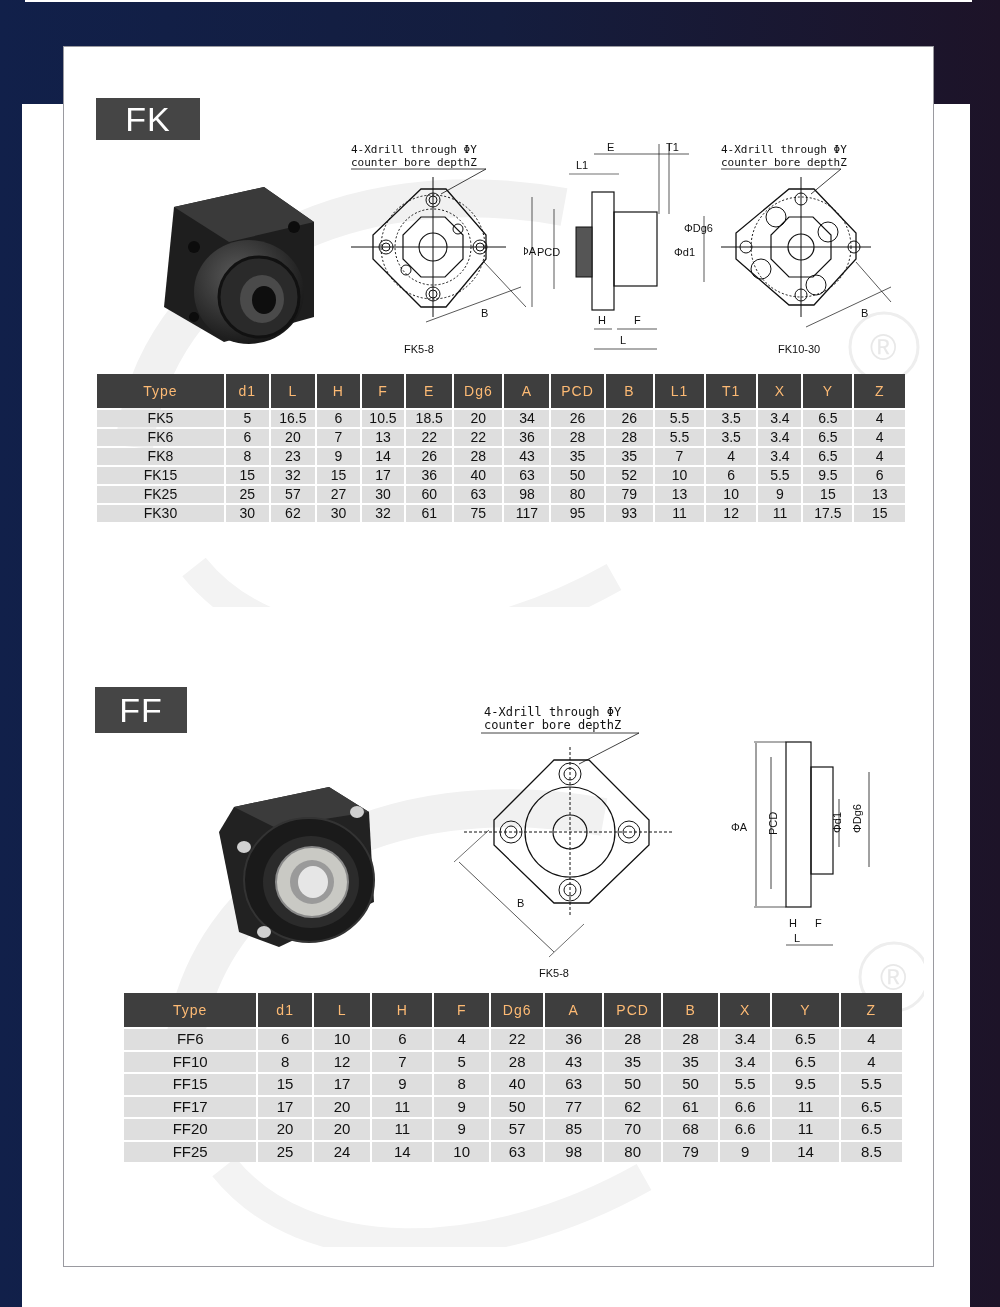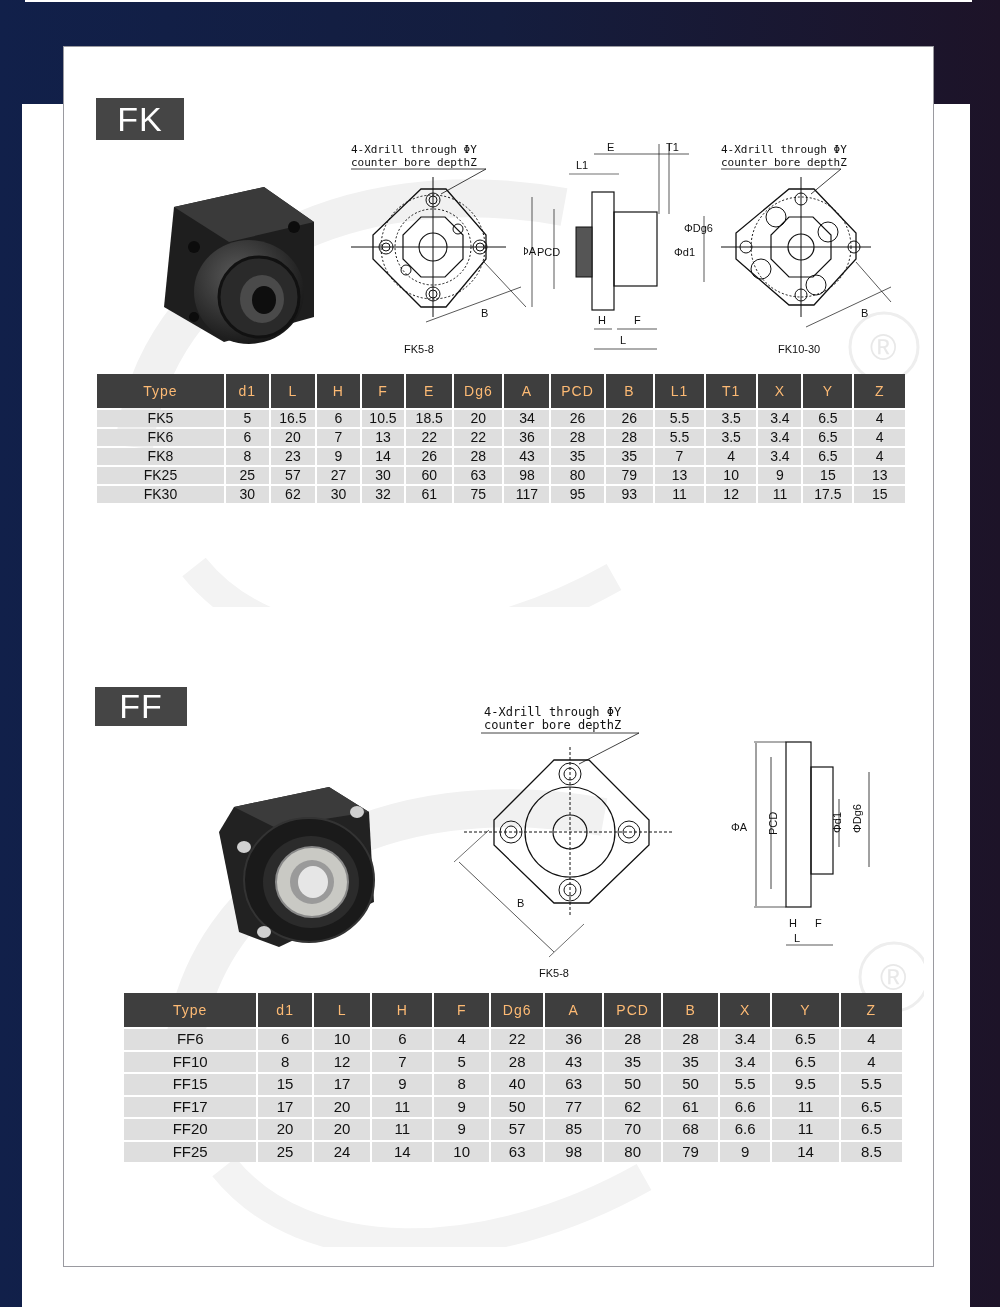--- a/index.html
+++ b/index.html
@@ -62,21 +62,21 @@
     <circle cx="790" cy="200" r="34" stroke="#eeeeee" stroke-width="3" fill="none"></circle>
     <text x="776" y="213" font-size="36" fill="#e8e8e8" font-family="Liberation Sans, sans-serif">®</text>
   </svg>
   <svg class="watermark" style="left:60px;top:700px;" width="800" height="500">
     <path d="M60,300 C80,130 260,30 480,70" stroke="#f1f1f1" stroke-width="38" fill="none"></path>
     <path d="M100,420 C180,520 360,520 520,430" stroke="#f3f3f3" stroke-width="30" fill="none"></path>
     <circle cx="770" cy="230" r="34" stroke="#eeeeee" stroke-width="3" fill="none"></circle>
     <text x="756" y="243" font-size="36" fill="#e8e8e8" font-family="Liberation Sans, sans-serif">®</text>
   </svg>
 
-  <div class="section-label" style="left:32px;top:51px;width:88px;height:42px;">FK</div>
+  <div class="section-label" style="left:32px;top:51px;width:104px;height:42px;">FK</div>
 
   <svg class="product-photo" style="left:90px;top:140px;" width="170" height="160">
     <defs>
       <radialGradient id="gBody" cx="40%" cy="35%" r="70%">
         <stop offset="0" stop-color="#5a5a5a"></stop>
           <stop offset="1" stop-color="#151515"></stop>
       </radialGradient>
     </defs>
     <polygon points="20,20 110,0 160,35 160,130 70,155 10,120" fill="#1e1e1e"></polygon>
     <polygon points="20,20 110,0 160,35 75,55" fill="#3a3a3a"></polygon>
@@ -234,20 +234,37 @@
           <td>43</td>
           <td>35</td>
           <td>35</td>
           <td>7</td>
           <td>4</td>
           <td>3.4</td>
           <td>6.5</td>
           <td>4</td>
         </tr>
       <tr>
+          <td>FK15</td>
+          <td>15</td>
+          <td>32</td>
+          <td>15</td>
+          <td>17</td>
+          <td>36</td>
+          <td>40</td>
+          <td>63</td>
+          <td>50</td>
+          <td>52</td>
+          <td>10</td>
+          <td>6</td>
+          <td>5.5</td>
+          <td>9.5</td>
+          <td>6</td>
+        </tr>
+      <tr>
           <td>FK25</td>
           <td>25</td>
           <td>57</td>
           <td>27</td>
           <td>30</td>
           <td>60</td>
           <td>63</td>
           <td>98</td>
           <td>80</td>
           <td>79</td>
@@ -270,21 +287,21 @@
           <td>93</td>
           <td>11</td>
           <td>12</td>
           <td>11</td>
           <td>17.5</td>
           <td>15</td>
         </tr>
     </tbody>
   </table>
 
-  <div class="section-label" style="left:31px;top:640px;width:92px;height:39px;text-align:right;">FF</div>
+  <div class="section-label" style="left:31px;top:640px;width:92px;height:46px;text-align:right;">FF</div>
 
   <svg class="product-photo" style="left:150px;top:735px;" width="165" height="175">
     <polygon points="20,25 115,5 155,30 160,120 65,165 25,150 5,50" fill="#222"></polygon>
     <polygon points="20,25 115,5 155,30 60,45" fill="#3b3b3b"></polygon>
     <ellipse cx="95" cy="98" rx="65" ry="62" fill="#1a1a1a" stroke="#333" stroke-width="2"></ellipse>
     <ellipse cx="97" cy="100" rx="48" ry="46" fill="#2b2b2b"></ellipse>
     <ellipse cx="98" cy="100" rx="36" ry="35" fill="#c9c9c4" stroke="#888" stroke-width="2"></ellipse>
     <ellipse cx="98" cy="100" rx="22" ry="22" fill="#9a9a9a"></ellipse>
     <ellipse cx="99" cy="100" rx="15" ry="16" fill="#e6e6e6"></ellipse>
     <ellipse cx="143" cy="30" rx="7" ry="6" fill="#d0d0d0"></ellipse>

